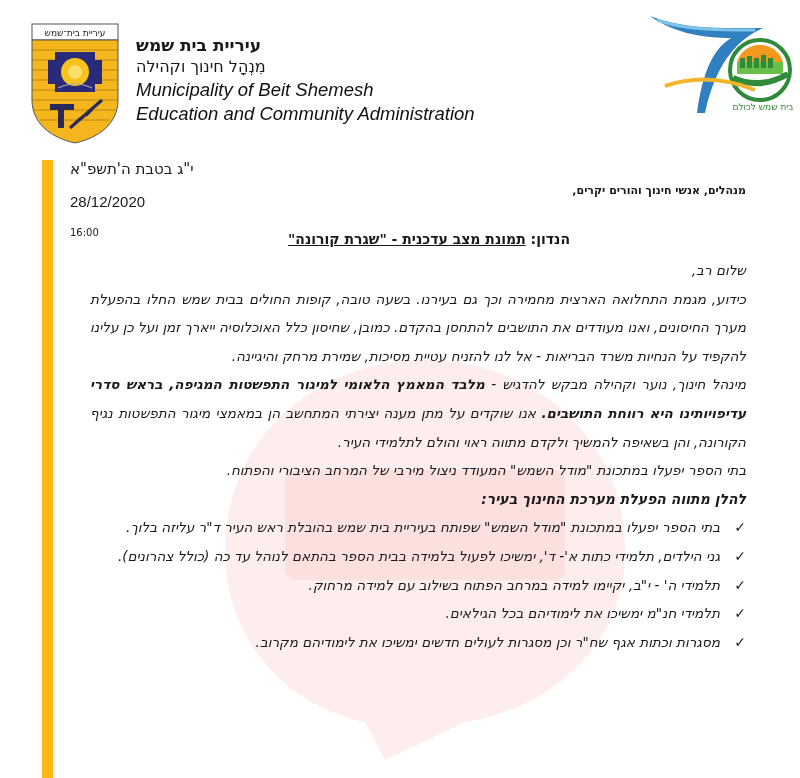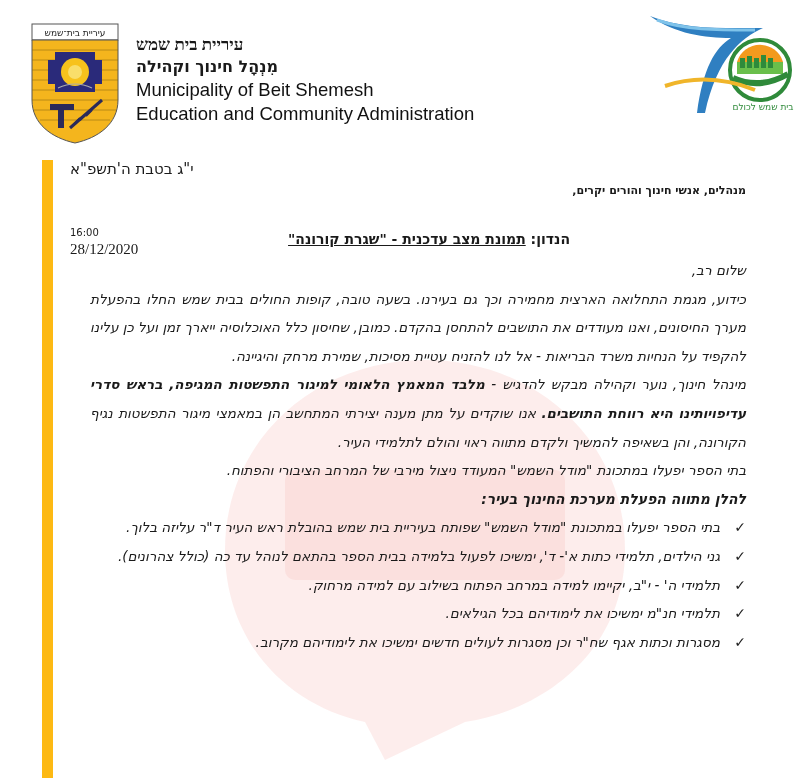--- a/index.html
+++ b/index.html
@@ -6,30 +6,30 @@
     html, body { width: 800px; height: 778px; overflow: hidden; background: #ffffff; }
     body { position: relative; font-family: "DejaVu Sans", "Liberation Sans", sans-serif; color: #1a1a1a; }
 
     .watermark { position: absolute; left: 215px; top: 350px; width: 420px; height: 420px; pointer-events: none; }
 
     .side-bar { position: absolute; left: 42px; top: 160px; width: 11px; height: 618px; background: #fdb913; }
 
     
     .crest { position: absolute; left: 30px; top: 22px; width: 90px; height: 122px; }
     .header-text { position: absolute; left: 136px; top: 34px; width: 360px; }
-    .h-he-1 { direction: rtl; text-align: left; font-size: 17px; font-weight: bold; line-height: 22px; font-family: Liberation Serif, serif; }
-    .h-he-2 { direction: rtl; text-align: left; font-size: 16px; line-height: 22px; font-weight: bold; }
-    .h-en { font-family: "Liberation Sans", sans-serif; font-size: 18.5px; line-height: 24px; color: #111; }
+    .h-he-1 { direction: rtl; text-align: left; font-size: 17px; font-weight: bold; line-height: 22px; }
+    .h-he-2 { direction: rtl; text-align: left; font-size: 16px; line-height: 22px; }
+    .h-en { font-family: "Liberation Sans", sans-serif; font-size: 18.5px; line-height: 24px; color: #111; font-style: italic; }
     .hdr-he-wrap { text-align: left; }
 
     .logo70 { position: absolute; left: 645px; top: 8px; width: 150px; height: 110px; }
 
     
     .date-heb { position: absolute; left: 70px; top: 160px; font-size: 15px; direction: rtl; }
-    .date-greg { position: absolute; left: 70px; top: 193px; font-family: Liberation Serif, serif; font-size: 15px; margin-top: 48px; }
+    .date-greg { position: absolute; left: 70px; top: 193px; font-family: Liberation Sans, sans-serif; font-size: 15px; }
     .time { position: absolute; left: 70px; top: 227px; font-size: 10px; }
 
     .addressee { position: absolute; right: 54px; top: 184px; direction: rtl; font-size: 11px; font-weight: bold; }
     .subject { position: absolute; right: 230px; top: 231px; direction: rtl; font-size: 14px; font-weight: bold; }
     .subject u { text-decoration: underline; }
 
     .body { position: absolute; left: 90px; right: 54px; top: 256px; direction: rtl; text-align: justify; font-size: 13.6px; line-height: 28.6px; font-style: italic; }
     .body p { margin: 0; }
     .body .greet { margin-bottom: 0; }
     .b { font-weight: bold; }

